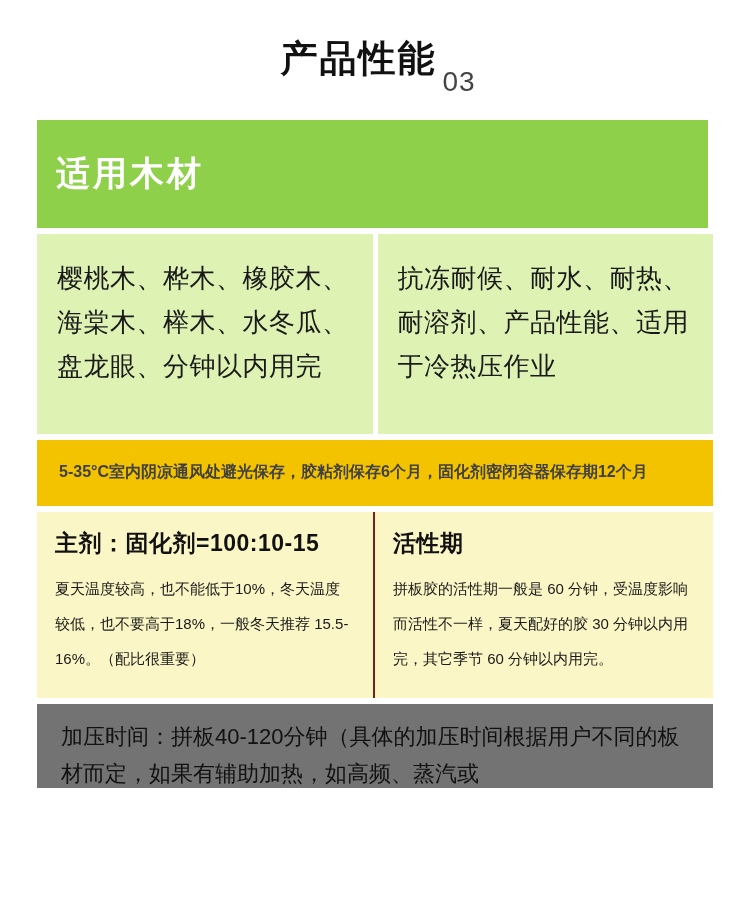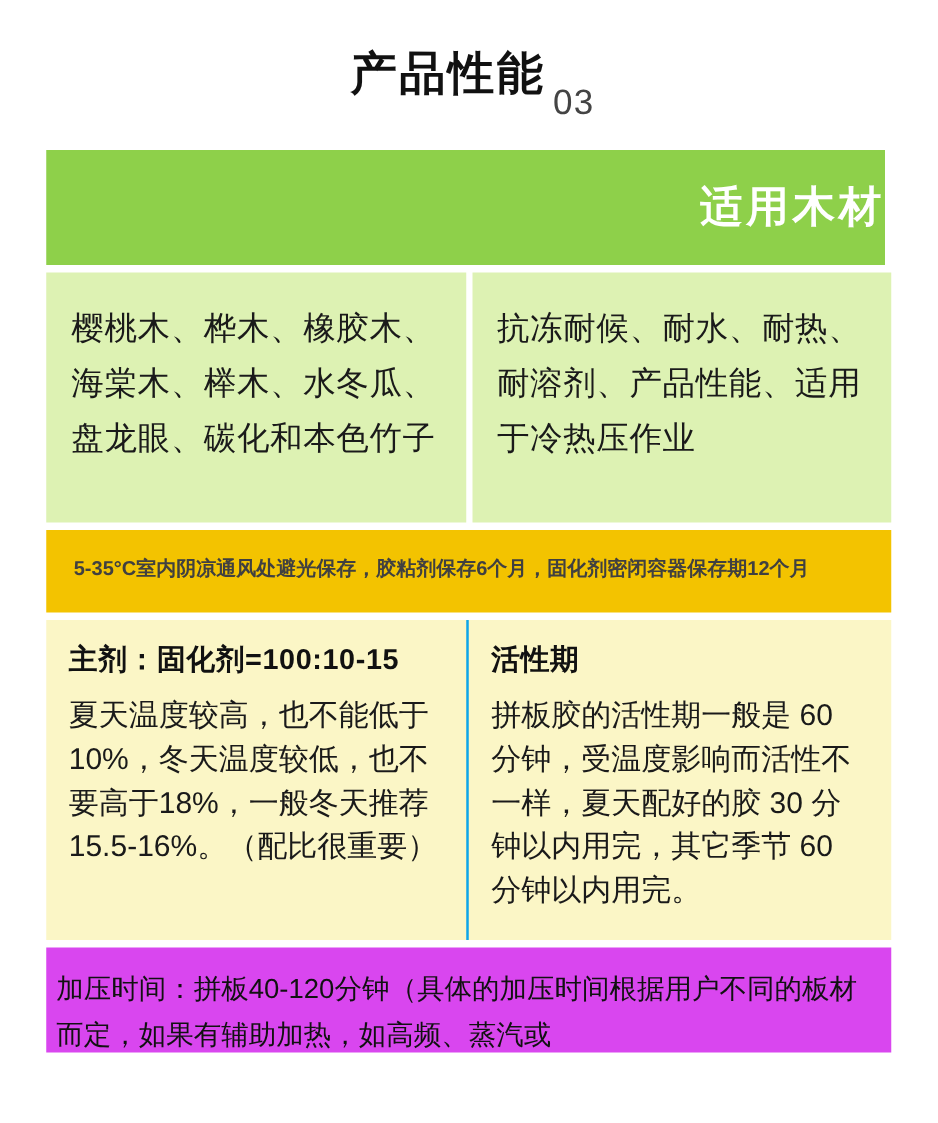--- a/index.html
+++ b/index.html
@@ -51,24 +51,25 @@
     display: flex;
     width: 100%;
   }
   .col {
     flex: 1 1 50%;
     box-sizing: border-box;
   }
   .col-left { margin-right: 5px; }
   .head-cell {
     background: #8ed04a;
-    height: 92px;
+    height: 108px;
     display: flex;
     align-items: center;
-    justify-content: flex-end;
+    justify-content: flex-start;
+    padding-left: 19px;
   }
   .head-cell-text {
     color: #ffffff;
     font-size: 34px;
     font-weight: bold;
     letter-spacing: 3px;
   }
   .body-cell {
     background: #ddf2b3;
     padding: 22px 20px 26px 20px;
@@ -97,38 +98,38 @@
     display: flex;
     margin-top: 6px;
     background: #fbf6c6;
   }
   .ratio-col {
     flex: 1 1 50%;
     box-sizing: border-box;
     padding: 16px 18px 22px 18px;
   }
   .ratio-col.left {
-    border-right: 2px solid #0ea5e9;
+    border-right: 2px solid #7f1d1d;
   }
   .ratio-title {
     font-size: 23px;
     font-weight: bold;
     color: #111;
     margin-bottom: 12px;
     letter-spacing: 0.5px;
   }
   .ratio-body {
-    font-size: 24px;
+    font-size: 15px;
     line-height: 35px;
     color: #1a1a1a;
   }
   .press-bar {
-    background: #d946ef;
+    background: #737373;
     margin-top: 6px;
-    padding: 14px 20px 0 8px;
+    padding: 14px 20px 0 24px;
     box-sizing: border-box;
     height: 84px;
     overflow: hidden;
   }
   .press-text {
     font-size: 22px;
     line-height: 37px;
     color: #111;
   }
 </style>
@@ -147,21 +148,21 @@
       <div class="col col-left">
         <div class="head-cell">
           <span class="head-cell-text">适用木材</span>
         </div>
       </div>
     </div>
 
     <div class="grid-2" style="margin-top:6px;">
       <div class="col col-left">
         <div class="body-cell">
-          <div class="body-cell-text">樱桃木、桦木、橡胶木、海棠木、榉木、水冬瓜、盘龙眼、碳化和本色竹子</div>
+          <div class="body-cell-text">樱桃木、桦木、橡胶木、海棠木、榉木、水冬瓜、盘龙眼、分钟以内用完</div>
         </div>
       </div>
       <div class="col">
         <div class="body-cell">
           <div class="body-cell-text">抗冻耐候、耐水、耐热、耐溶剂、产品性能、适用于冷热压作业</div>
         </div>
       </div>
     </div>
 
     <div class="storage-bar">

